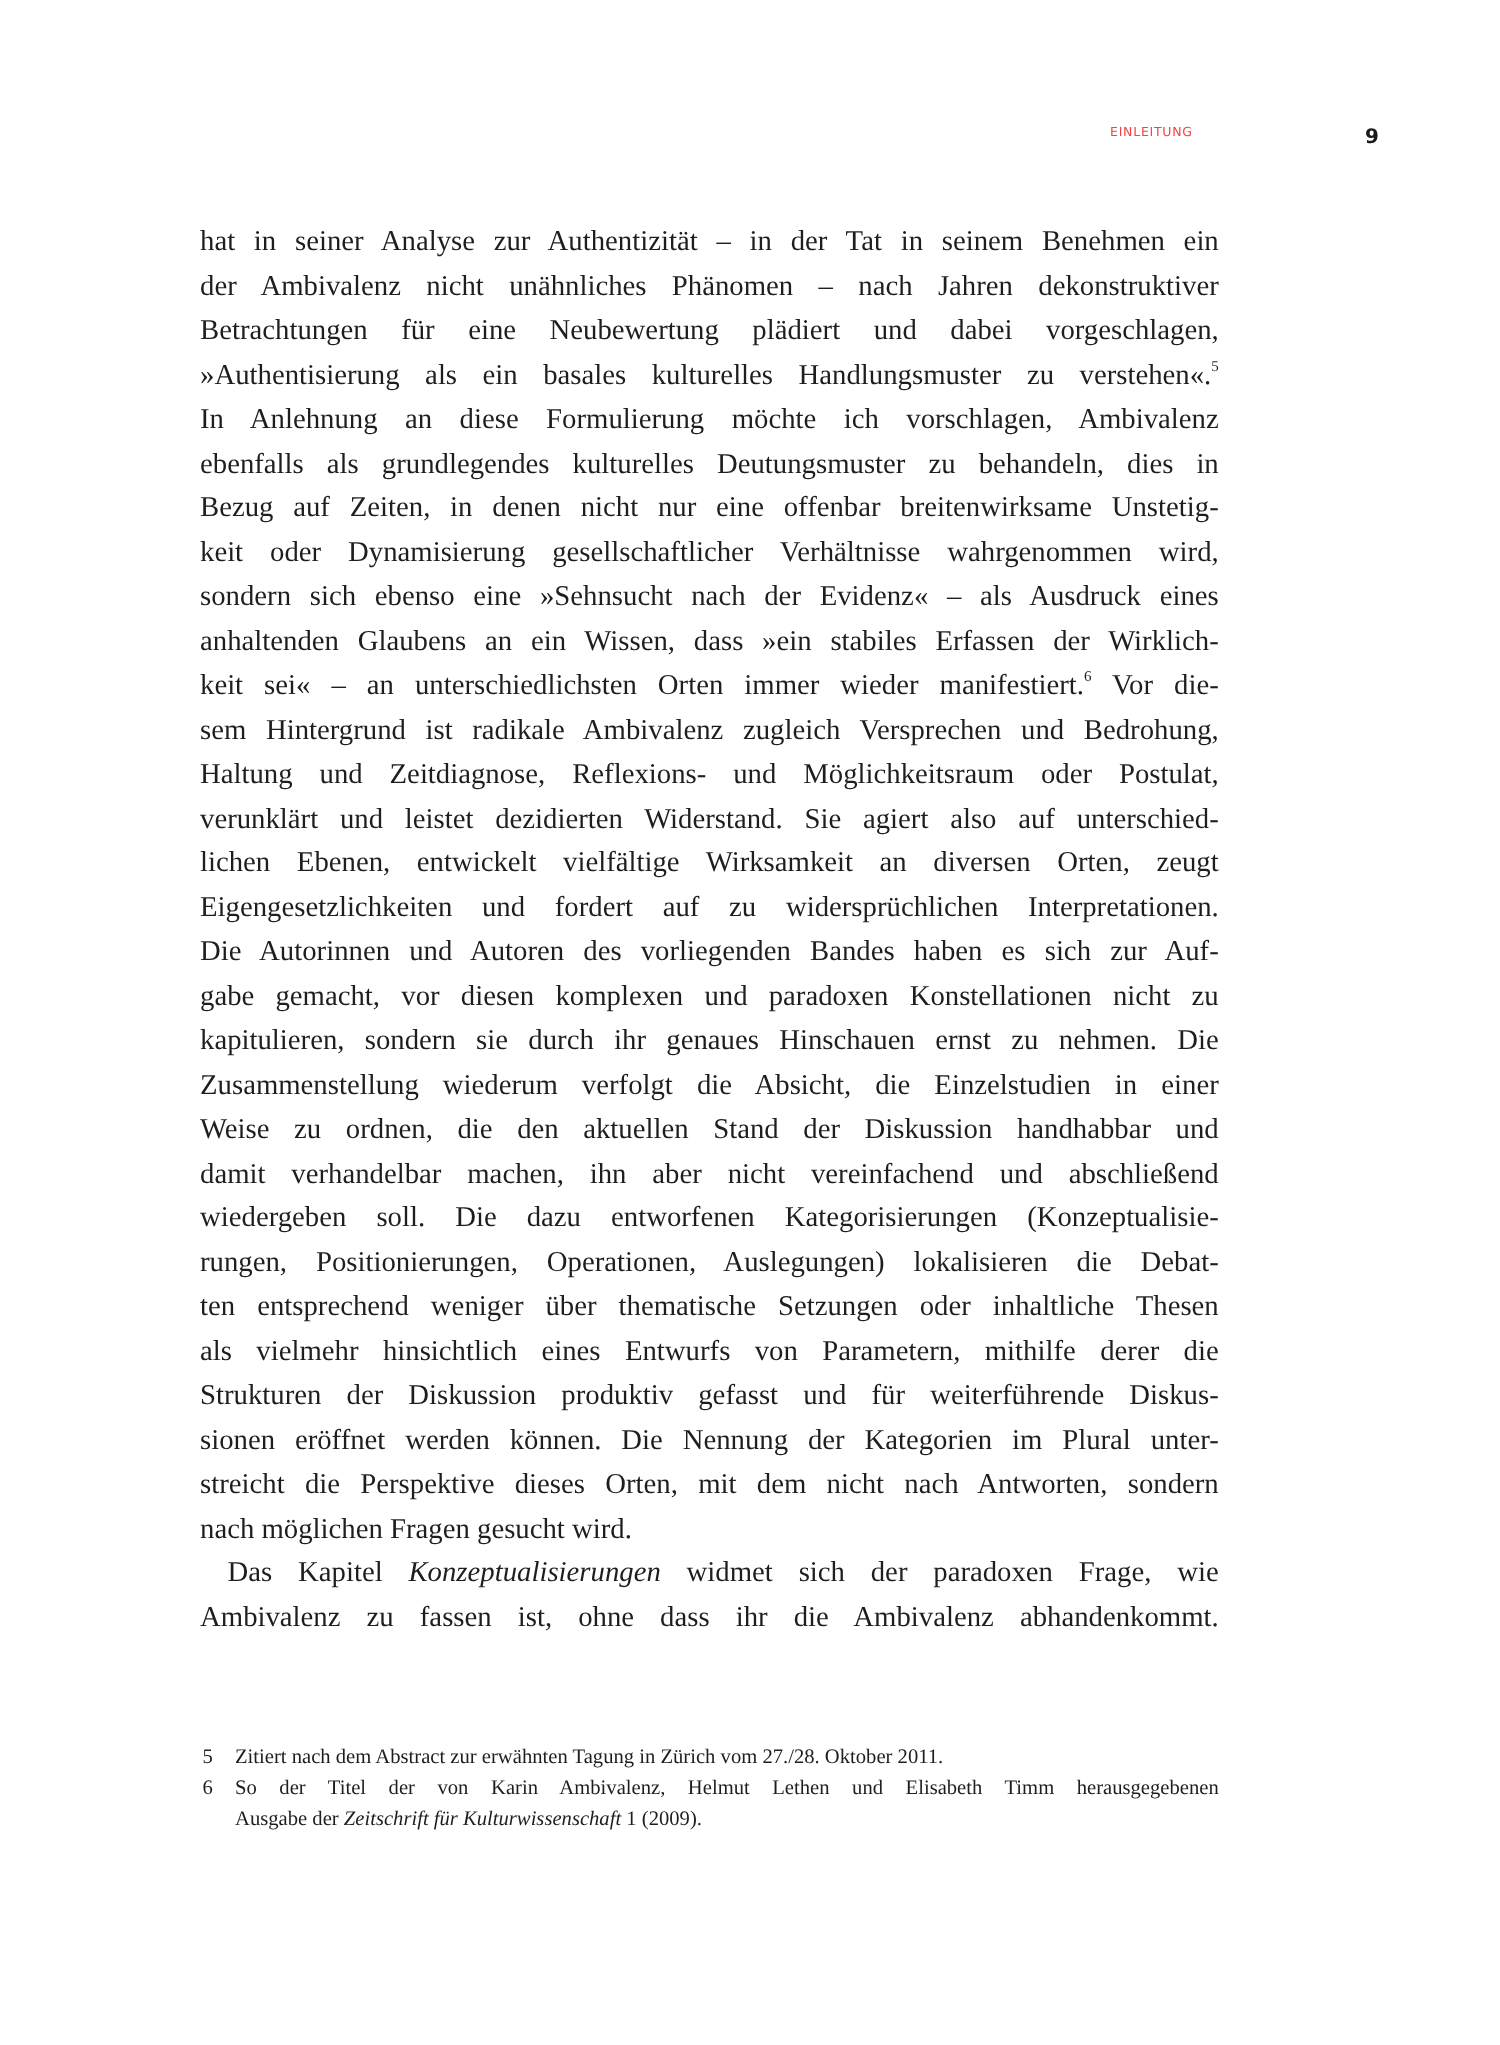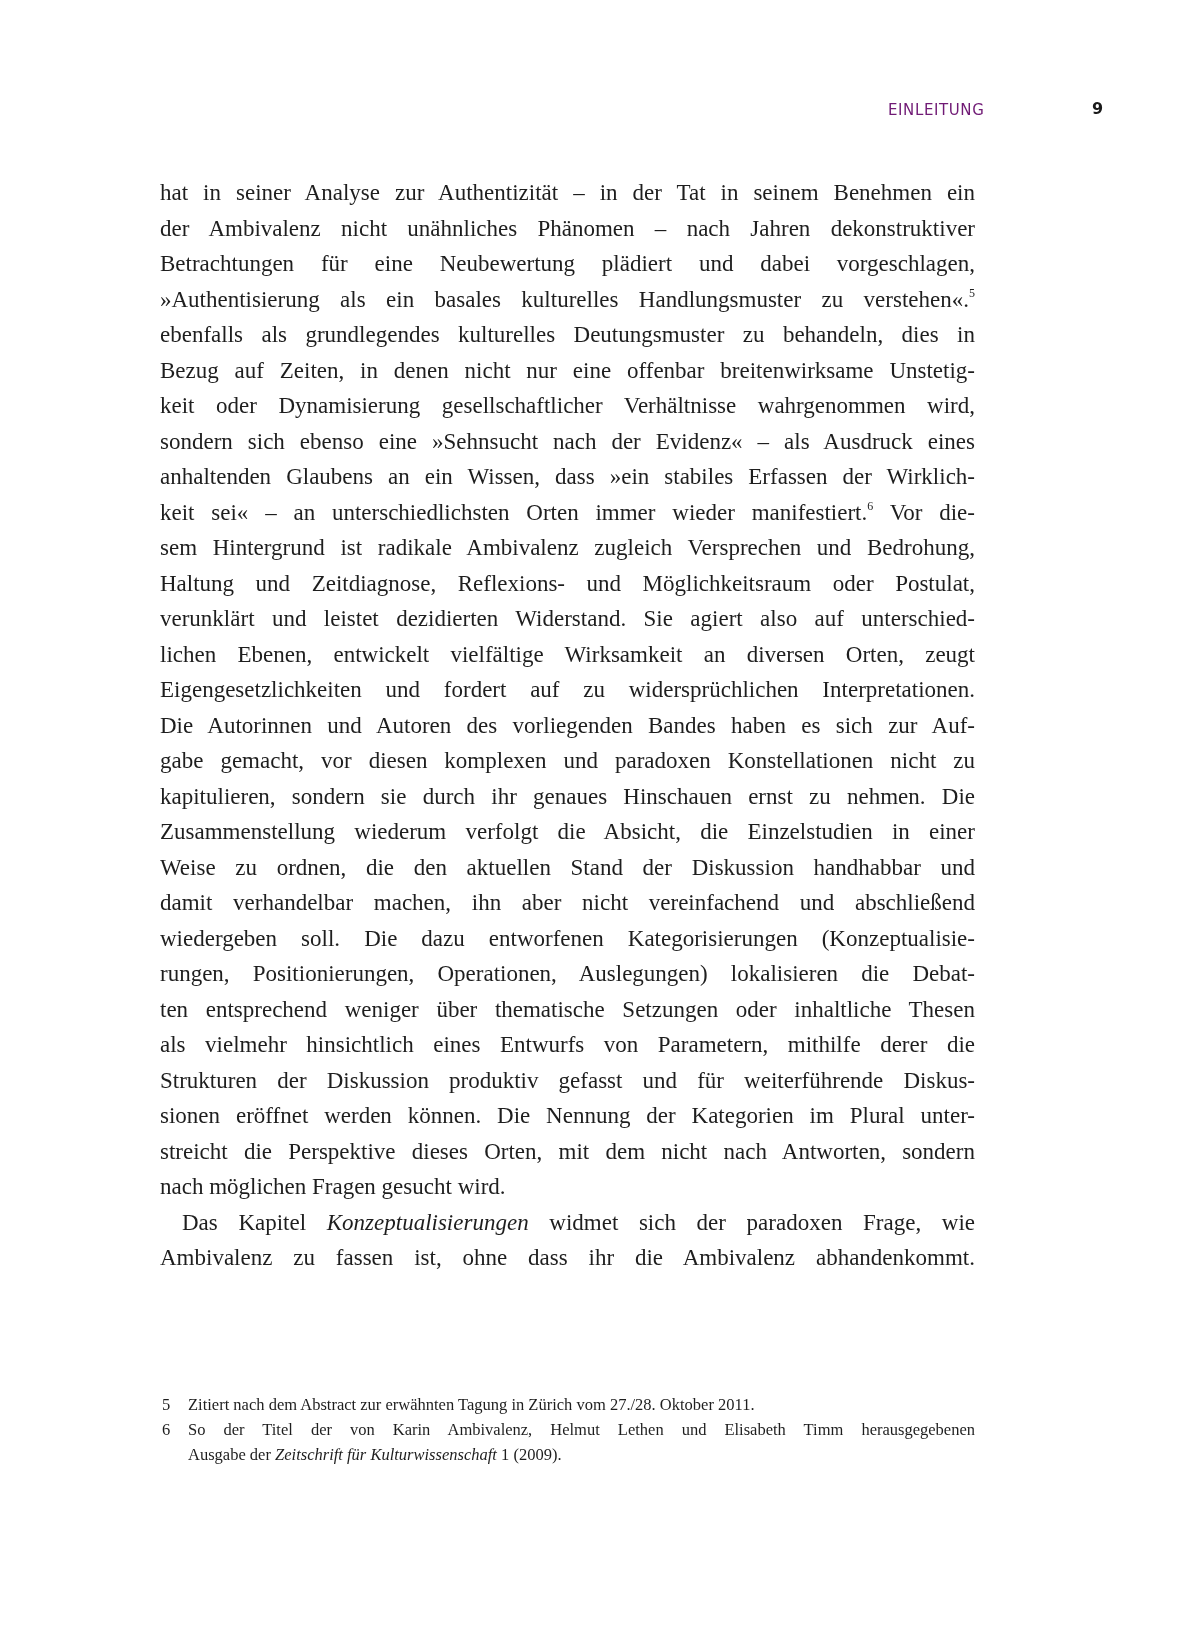--- a/index.html
+++ b/index.html
@@ -12,23 +12,23 @@
       height: 1636px;
       position: relative;
       overflow: hidden;
       color: #1e1e1e;
     }
     .running-head {
       position: absolute;
       top: 101px;
       left: 888px;
       font-family: "DejaVu Sans", sans-serif;
-      font-size: 15px;
+      font-size: 10px;
       letter-spacing: 0.6px;
-      color: #701a75;
+      color: #ef4444;
     }
     .page-number {
       position: absolute;
       top: 99px;
       left: 1092px;
       font-family: "DejaVu Sans", sans-serif;
       font-weight: bold;
       font-size: 16px;
       color: #1a1a1a;
     }
@@ -96,20 +96,21 @@
 <body>
 
 <div class="running-head">EINLEITUNG</div>
 <div class="page-number">9</div>
 
 <div class="body-text">
   <span class="line">hat in seiner Analyse zur Authentizität – in der Tat in seinem Benehmen ein</span>
   <span class="line">der Ambivalenz nicht unähnliches Phänomen – nach Jahren dekonstruktiver</span>
   <span class="line">Betrachtungen für eine Neubewertung plädiert und dabei vorgeschlagen,</span>
   <span class="line"><span>»Authentisierung als ein basales kulturelles Handlungsmuster zu verstehen«.</span><sup>5</sup></span>
+  <span class="line">In Anlehnung an diese Formulierung möchte ich vorschlagen, Ambivalenz</span>
   <span class="line">ebenfalls als grundlegendes kulturelles Deutungsmuster zu behandeln, dies in</span>
   <span class="line">Bezug auf Zeiten, in denen nicht nur eine offenbar breitenwirksame Unstetig-</span>
   <span class="line">keit oder Dynamisierung gesellschaftlicher Verhältnisse wahrgenommen wird,</span>
   <span class="line">sondern sich ebenso eine »Sehnsucht nach der Evidenz« – als Ausdruck eines</span>
   <span class="line">anhaltenden Glaubens an ein Wissen, dass »ein stabiles Erfassen der Wirklich-</span>
   <span class="line"><span>keit sei« – an unterschiedlichsten Orten immer wieder manifestiert.</span><sup>6</sup><span> Vor die-</span></span>
   <span class="line">sem Hintergrund ist radikale Ambivalenz zugleich Versprechen und Bedrohung,</span>
   <span class="line">Haltung und Zeitdiagnose, Reflexions- und Möglichkeitsraum oder Postulat,</span>
   <span class="line">verunklärt und leistet dezidierten Widerstand. Sie agiert also auf unterschied-</span>
   <span class="line">lichen Ebenen, entwickelt vielfältige Wirksamkeit an diversen Orten, zeugt</span>

